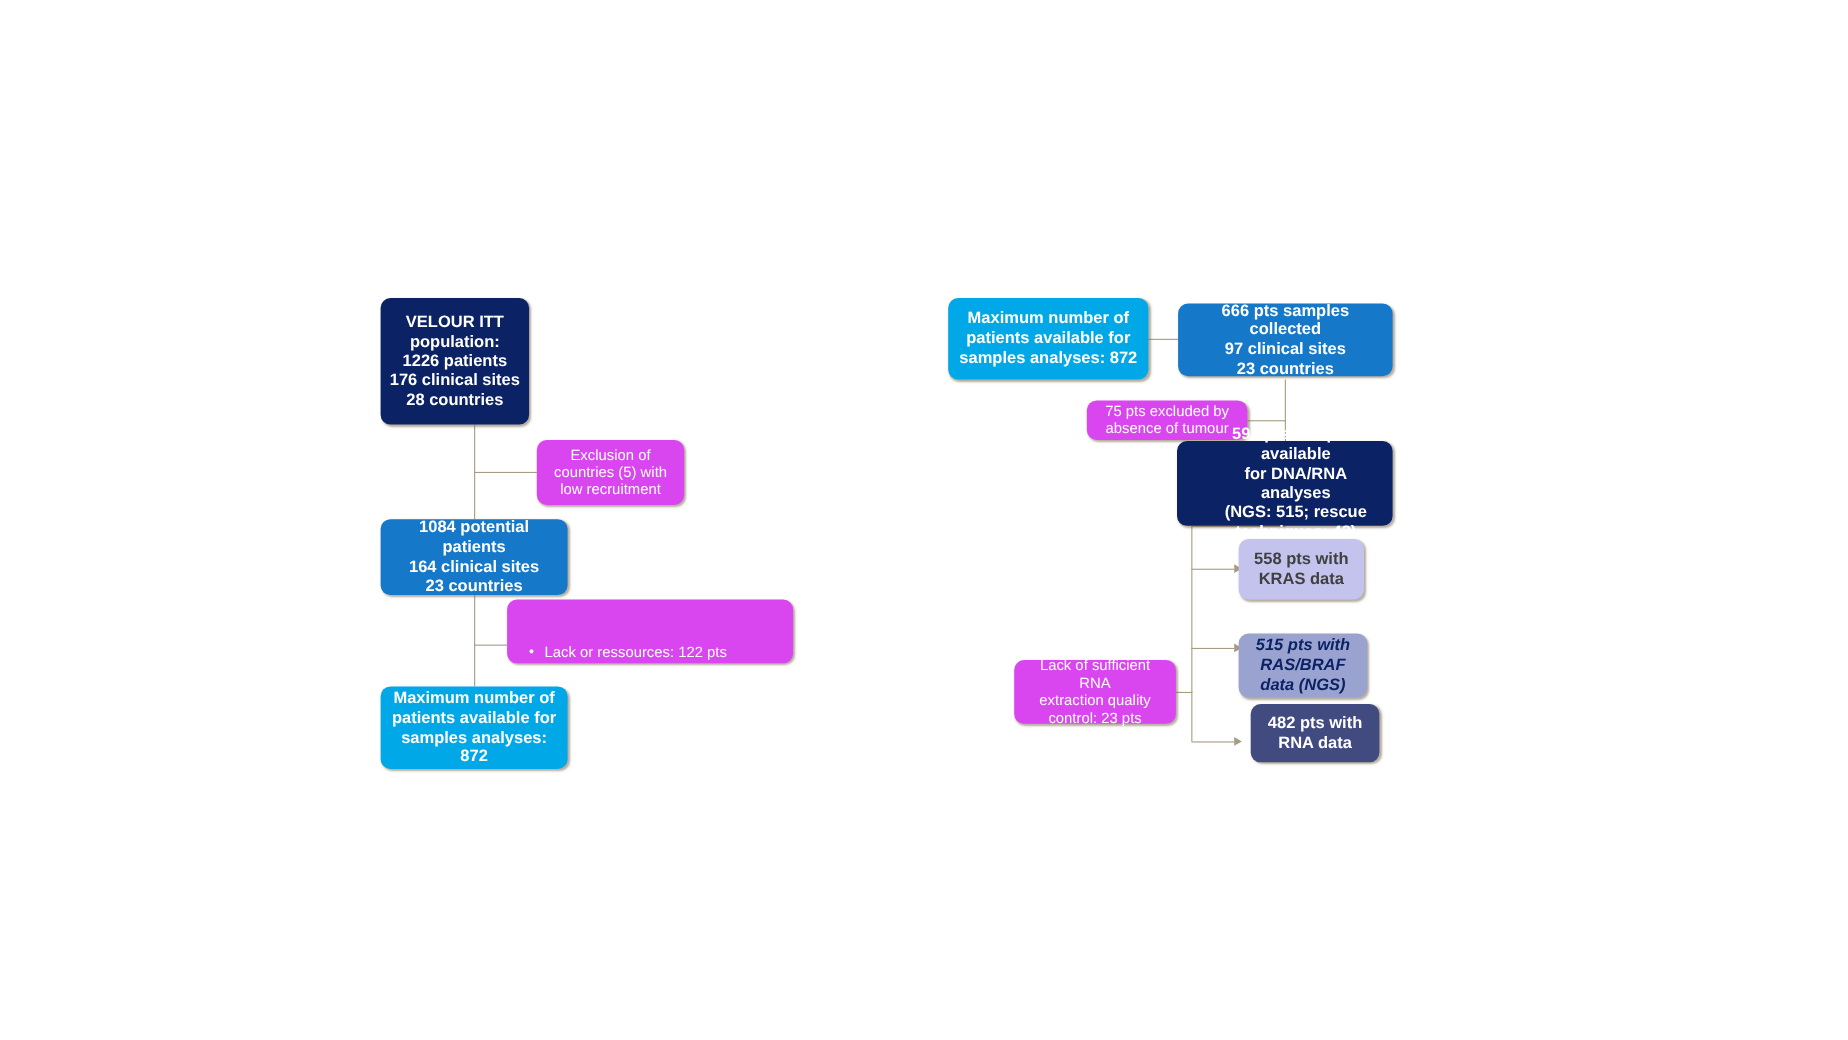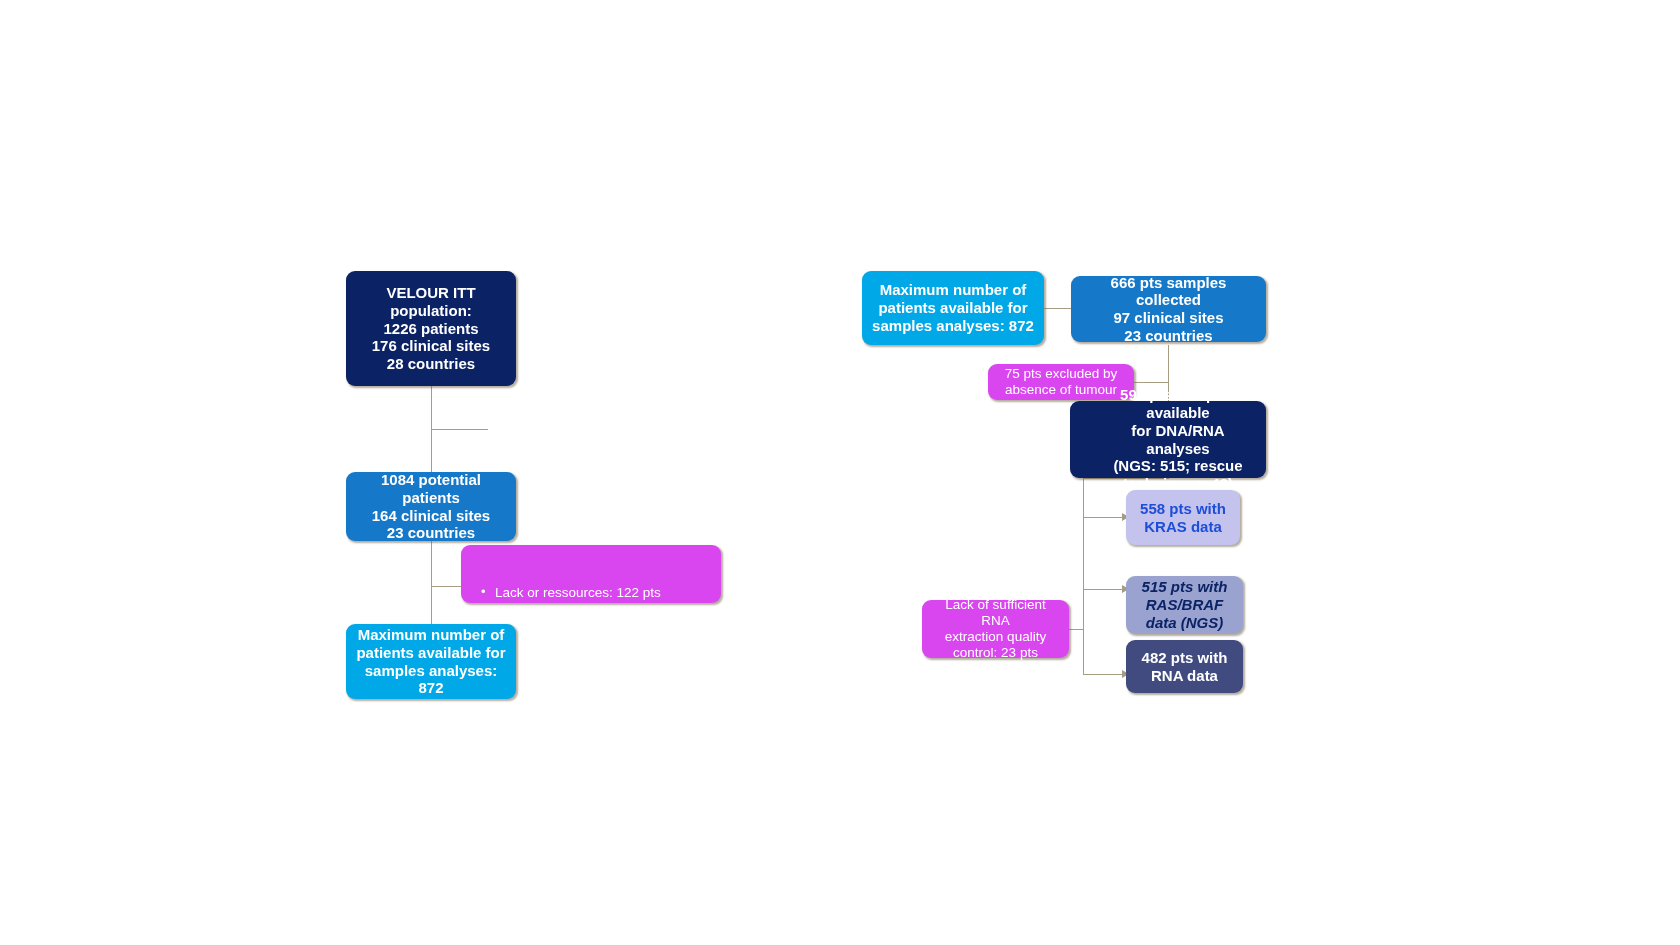--- a/index.html
+++ b/index.html
@@ -58,37 +58,38 @@
 
   .node-red {
     background: #d946ef;
     color: #ffffff;
     font-weight: normal;
     font-size: 13.5px;
   }
 
   .node-lavender {
     background: #c3c3ee;
-    color: #1d4ed8;
+    color: #404040;
     font-weight: bold;
     font-size: 15px;
   }
 
   .node-periwinkle {
     background: #9aa3cf;
     color: #0b2265;
     font-weight: bold;
     font-size: 15px;
   }
 
   .node-slate {
     background: #414b80;
     color: #ffffff;
     font-weight: bold;
     font-size: 15px;
+    margin-left: 11px;
   }
 
   
   .node-bullets {
     display: block;
     text-align: left;
     padding: 8px 10px 8px 12px;
   }
   .node-bullets ul {
     margin: 0;
@@ -134,26 +135,29 @@
 <div id="canvas">
 
   <div class="conn conn-v" style="left:431px; top:386px; height:86px;"></div>
 
   <div class="conn conn-h" style="left:431px; top:429px; width:57px;"></div>
 
   <div class="conn conn-v" style="left:431px; top:541px; height:83px;"></div>
 
   <div class="conn conn-h" style="left:431px; top:586px; width:30px;"></div>
 
-  <div class="node node-navy" style="left:346px; top:271px; width:170px; height:115px;">VELOUR ITT
+  <div class="node node-navy" style="left:346px; top:271px; width:135px; height:115px;">VELOUR ITT
 population:
 1226 patients
 176 clinical sites
 28 countries</div>
 
+  <div class="node node-red" style="left:488px; top:400px; width:134px; height:59px;">Exclusion of
+countries (5) with
+low recruitment</div>
 
   <div class="node node-blue" style="left:346px; top:472px; width:170px; height:69px;">1084 potential
 patients
 164 clinical sites
 23 countries</div>
 
   <div class="node node-red node-bullets" style="left:461px; top:545px; width:260px; height:58px;">
     <ul>
       <li>Lack or ressources: 122 pts</li>
       <li>No EC acceptance: 145 pts</li>

